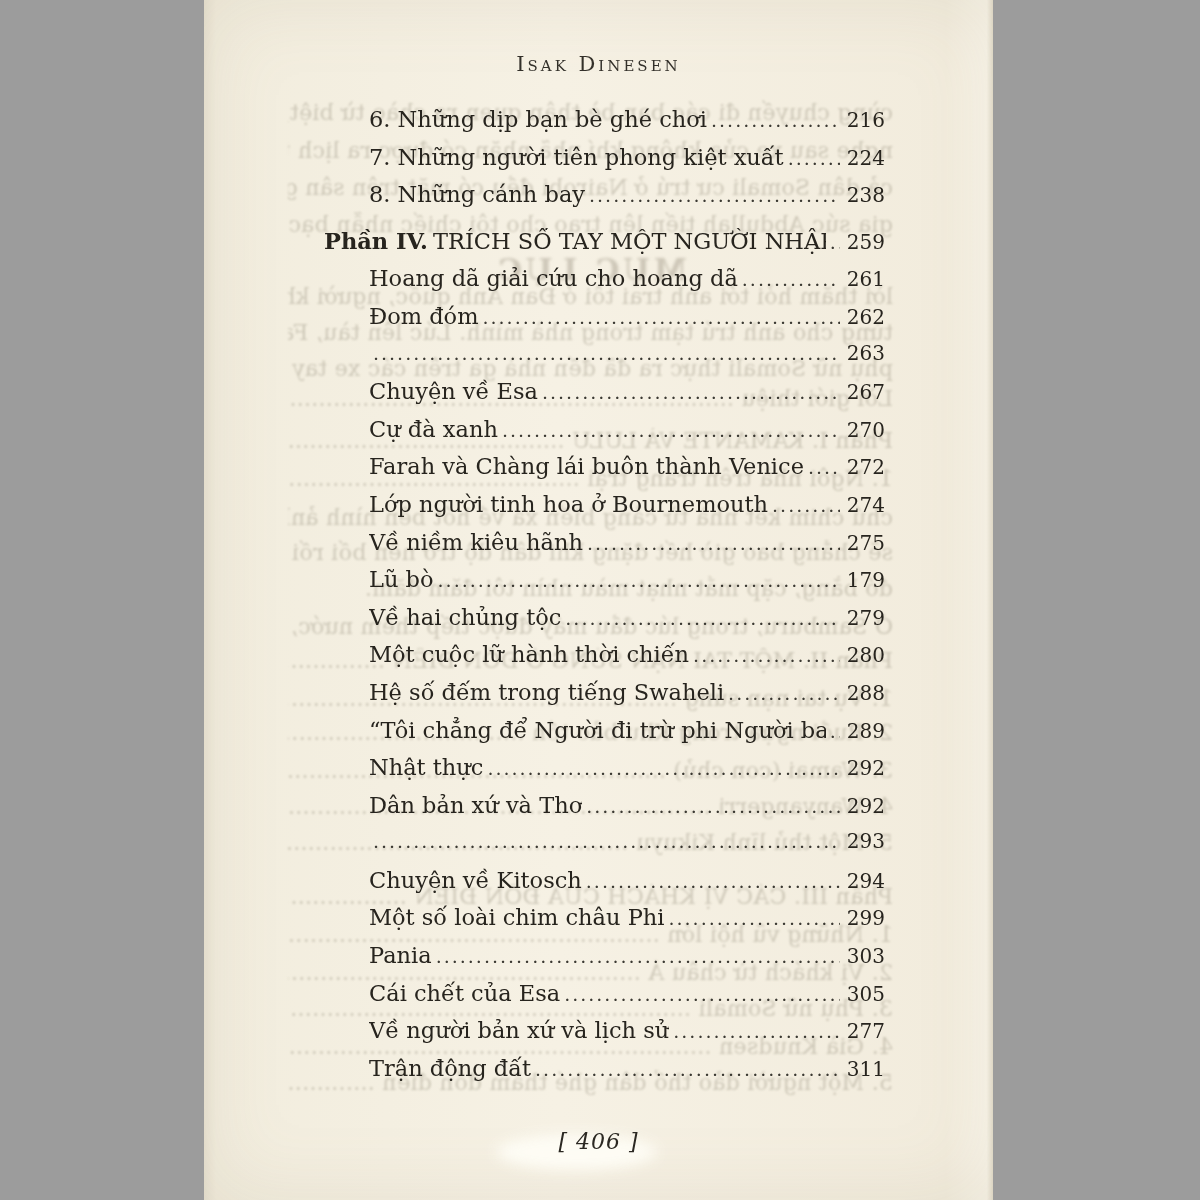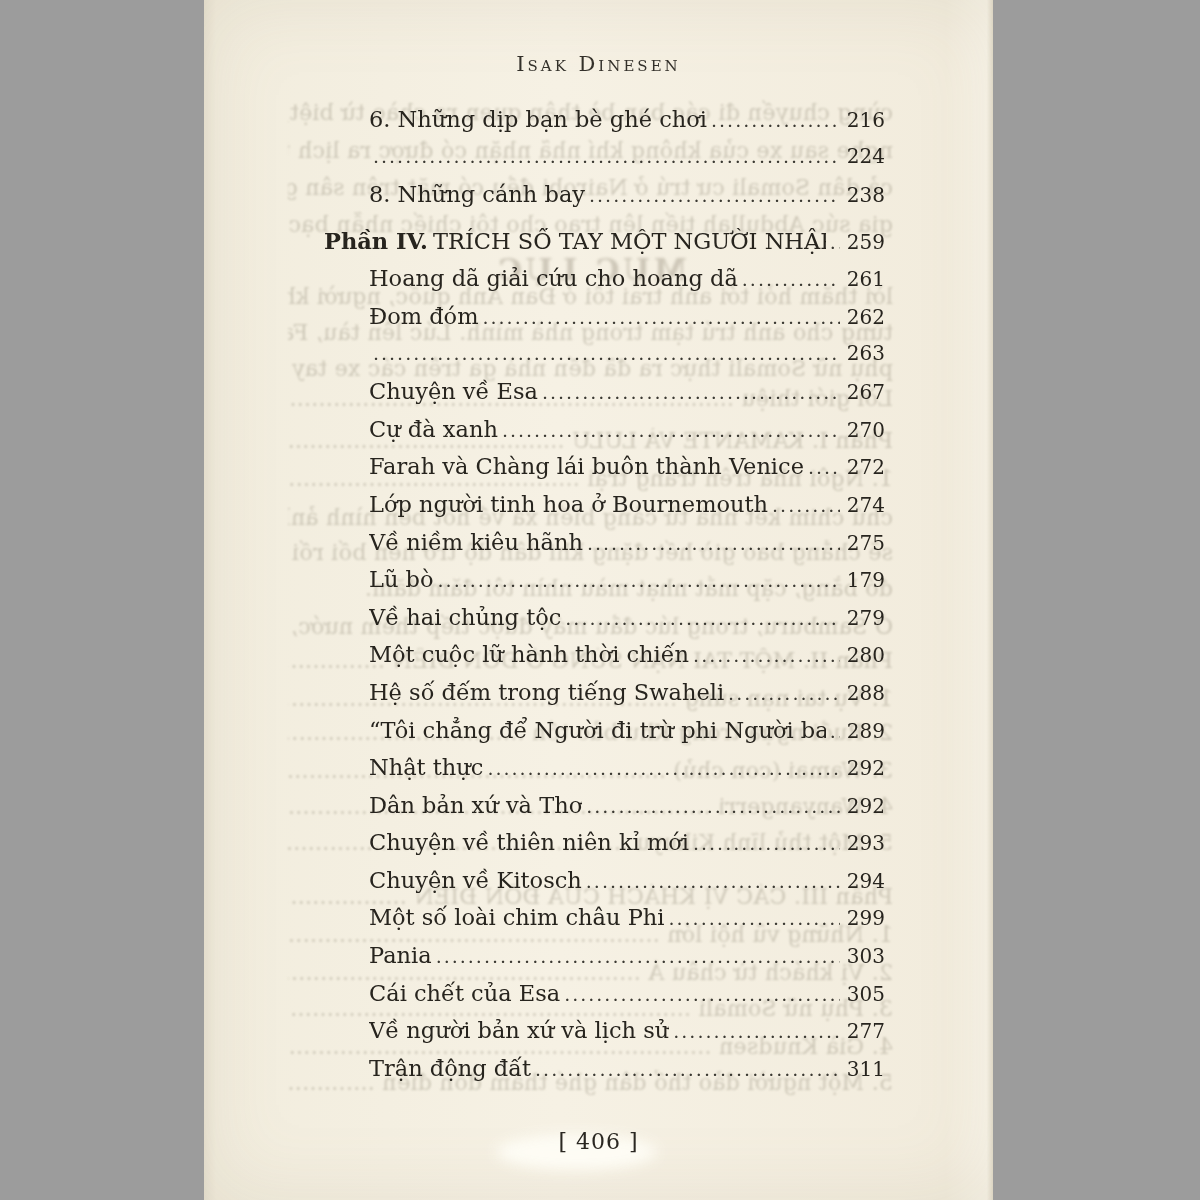--- a/index.html
+++ b/index.html
@@ -46,21 +46,21 @@
     margin:0 2px 0 4px;
   }
   .row .pg { flex:0 0 auto; font-size:20px; padding-left:5px; }
   .smudge {
     position:absolute; top:1134px; left:50%; transform:translateX(-64%);
     width:160px; height:36px; background:#fffef7; filter:blur(7px);
     opacity:0.9; border-radius:50%;
   }
   .footer {
     position:absolute; top:1129px; left:0; width:100%; text-align:center;
-    font-size:22px; color:#2b2822; letter-spacing:1px;
+    font-size:22px; color:#2b2822; letter-spacing:1px;font-style:italic;
   }
 </style>
 </head>
 <body>
 
 <div class="backdrop">
   <div class="page">
     <div class="ghost-layer">
         <div class="ghost-title" style="top: 252px;">MỤC LỤC</div>
         <div class="ghost-line" style="top: 100px;">cùng chuyến đi các bạn bè thân quen ra chào từ biệt, nhưng chỉ</div>
@@ -91,20 +91,21 @@
         <div class="ghost-line" style="top: 1070px;">5. Một người đảo thổ dân ghé thăm đồn điền ................... 207</div>
       </div>
     <div class="running-header">Isak Dinesen</div>
     <div class="toc">
         <div class="row item">
           <span class="label">6. Những dịp bạn bè ghé chơi</span>
           <span class="dots">................................................................................................................................................................</span>
           <span class="pg">216</span>
         </div>
         <div class="row item">
+          <span class="label">7. Những người tiên phong kiệt xuất</span>
           <span class="dots">................................................................................................................................................................</span>
           <span class="pg">224</span>
         </div>
         <div class="row item">
           <span class="label">8. Những cánh bay</span>
           <span class="dots">................................................................................................................................................................</span>
           <span class="pg">238</span>
         </div>
         <div class="row section">
           <span class="label"><b>Phần IV.</b>TRÍCH SỔ TAY MỘT NGƯỜI NHẬP CƯ</span>
@@ -179,21 +180,20 @@
           <span class="label">Nhật thực</span>
           <span class="dots">................................................................................................................................................................</span>
           <span class="pg">292</span>
         </div>
         <div class="row item">
           <span class="label">Dân bản xứ và Thơ</span>
           <span class="dots">................................................................................................................................................................</span>
           <span class="pg">292</span>
         </div>
         <div class="row item">
-          <span class="label">Chuyện về thiên niên kỉ mới</span>
           <span class="dots">................................................................................................................................................................</span>
           <span class="pg">293</span>
         </div>
         <div class="row item">
           <span class="label">Chuyện về Kitosch</span>
           <span class="dots">................................................................................................................................................................</span>
           <span class="pg">294</span>
         </div>
         <div class="row item">
           <span class="label">Một số loài chim châu Phi</span>

